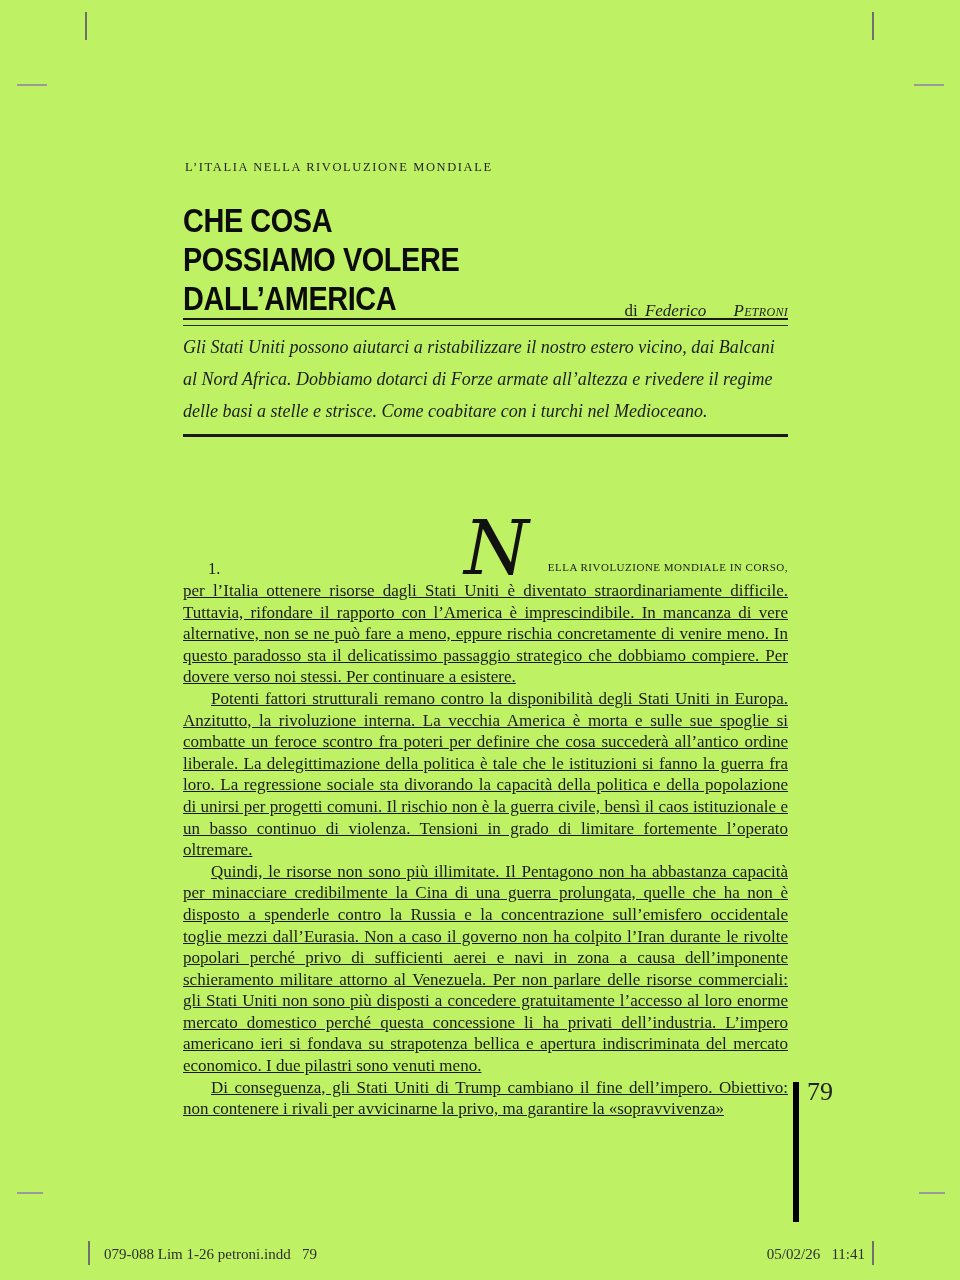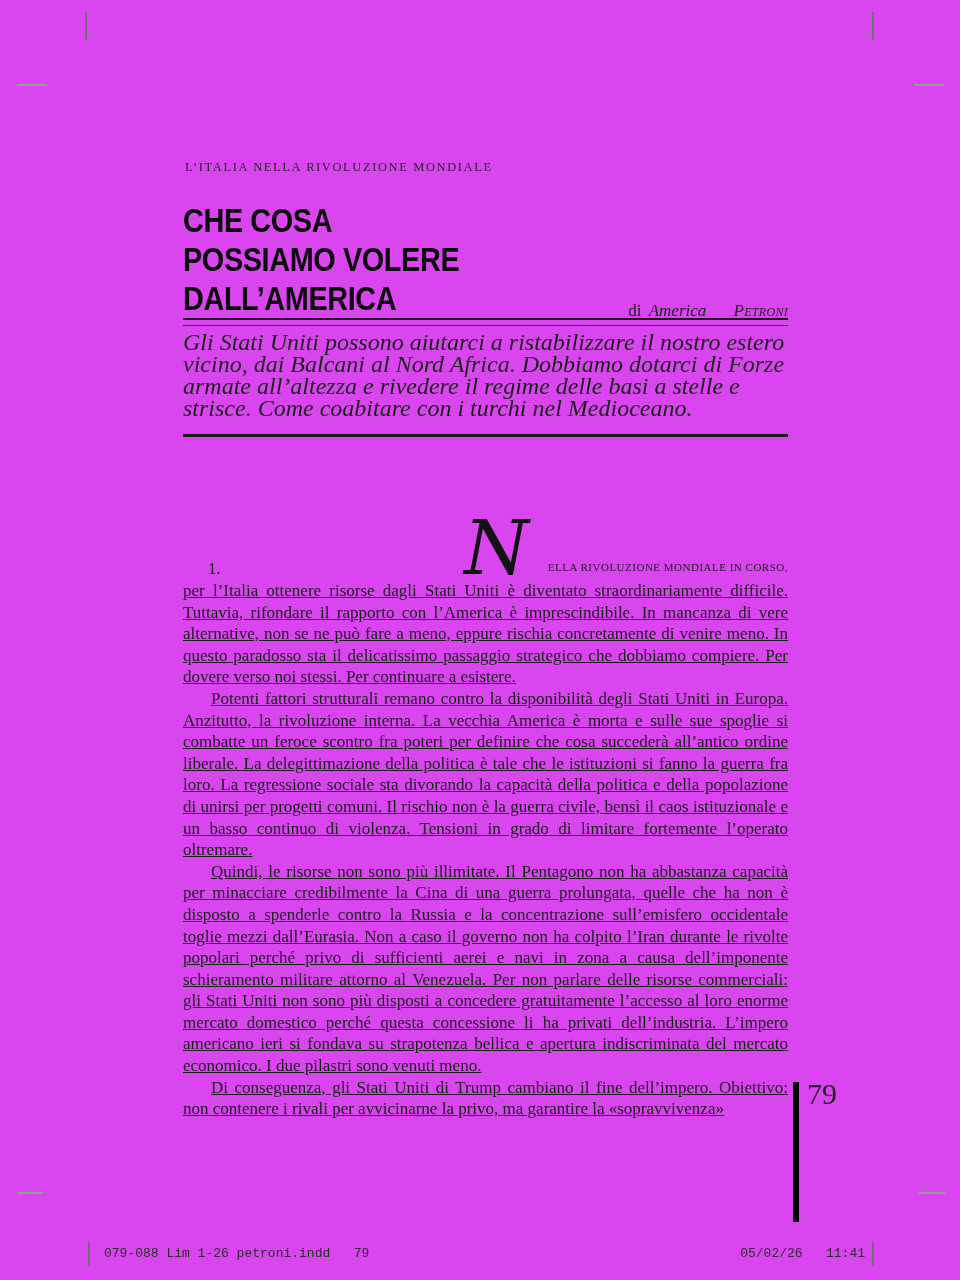--- a/index.html
+++ b/index.html
@@ -1,19 +1,19 @@
 <!DOCTYPE html>
 <html><head>
 <meta charset="utf-8">
 <style>
   html,body{margin:0;padding:0;background:#e8e8e8;}
   .page{
     position:relative;
     width:960px;height:1280px;
-    background:#d946ef;
+    background:#bef264;
     margin:0 auto;
     overflow:hidden;
     font-family:"Liberation Serif", serif;
     color:#1b1b1b;
   }
   
   .cm{position:absolute;}
   .cm.v{width:2px;background:#6f6f6f;}
   .cm.h{height:2px;background:#9a9a9a;}
   .cm-tl-v{left:85px;top:12px;height:28px;}
@@ -46,21 +46,21 @@
   .byline .it{font-style:italic;}
   .byline .sc{font-variant:small-caps;letter-spacing:0.3px;margin-left:23px;}
   .byline span{margin-left:3px;font-family:Liberation Serif, serif;}
 
   .rule{position:absolute;left:183px;width:605px;}
   .rule-top{top:318px;height:5px;border-top:2px solid #1a1a1a;border-bottom:1px solid #2a2a2a;}
   .rule-bottom{top:434px;height:0;border-top:3px solid #1a1a1a;}
 
   .abstract{
     position:absolute;left:183px;top:331px;width:605px;margin:0;
-    font-style:italic;font-size:24px;line-height:22px;color:#1d1d1d;
+    font-style:italic;font-size:18px;line-height:32px;color:#1d1d1d;
   }
 
   
   .secnum{
     position:absolute;left:208px;top:559px;
     font-size:16.5px;color:#1b1b1b;
   }
   .dropcap{
     position:absolute;left:464px;top:511px;
     font-family:"DejaVu Serif", serif;font-style:italic;
@@ -74,27 +74,27 @@
   
   .body{
     position:absolute;left:183px;top:580px;width:605px;
     font-size:17px;line-height:21.6px;text-align:justify;color:#1b1b1b;
   }
   .body p{margin:0;text-indent:28px;text-decoration:underline;}
   .body p.first{text-indent:0;}
 
   
   .folio-bar{position:absolute;left:793px;top:1082px;width:6px;height:140px;background:#000;}
-  .page-num{position:absolute;left:807px;top:1077px;font-size:30px;color:#222;}
+  .page-num{position:absolute;left:807px;top:1077px;font-size:26px;color:#222;}
 
   
   .foot{
     position:absolute;top:1246px;
-    font-family:Liberation Mono, monospace;
-    font-size:13px;color:#2e2e2e;white-space:pre;
+    font-family:Liberation Serif, serif;
+    font-size:15px;color:#2e2e2e;white-space:pre;
   }
   .foot-left{left:104px;}
   .foot-right{right:95px;text-align:left;}
 </style>
 </head>
 <body>
 
 <div class="page">
 
   <div class="cm v cm-tl-v"></div>
@@ -109,21 +109,21 @@
   <div class="kicker">L’ITALIA NELLA RIVOLUZIONE MONDIALE</div>
 
   <h1 class="title">
     <span class="tl">CHE COSA</span>
     <span class="tl">POSSIAMO VOLERE</span>
     <span class="tl">DALL’AMERICA</span>
   </h1>
 
   <div class="byline">
     <span>di</span>
-    <span class="it">America</span>
+    <span class="it">Federico</span>
     <span class="it sc">Petroni</span>
   </div>
 
   <div class="rule rule-top"></div>
   <p class="abstract">Gli Stati Uniti possono aiutarci a ristabilizzare il nostro estero vicino, dai Balcani al Nord Africa. Dobbiamo dotarci di Forze armate all’altezza e rivedere il regime delle basi a stelle e strisce. Come coabitare con i turchi nel Medioceano.</p>
   <div class="rule rule-bottom"></div>
 
   <span class="secnum">1.</span>
   <span class="dropcap">N</span>
   <span class="opening-sc">ELLA RIVOLUZIONE MONDIALE IN CORSO,</span>

